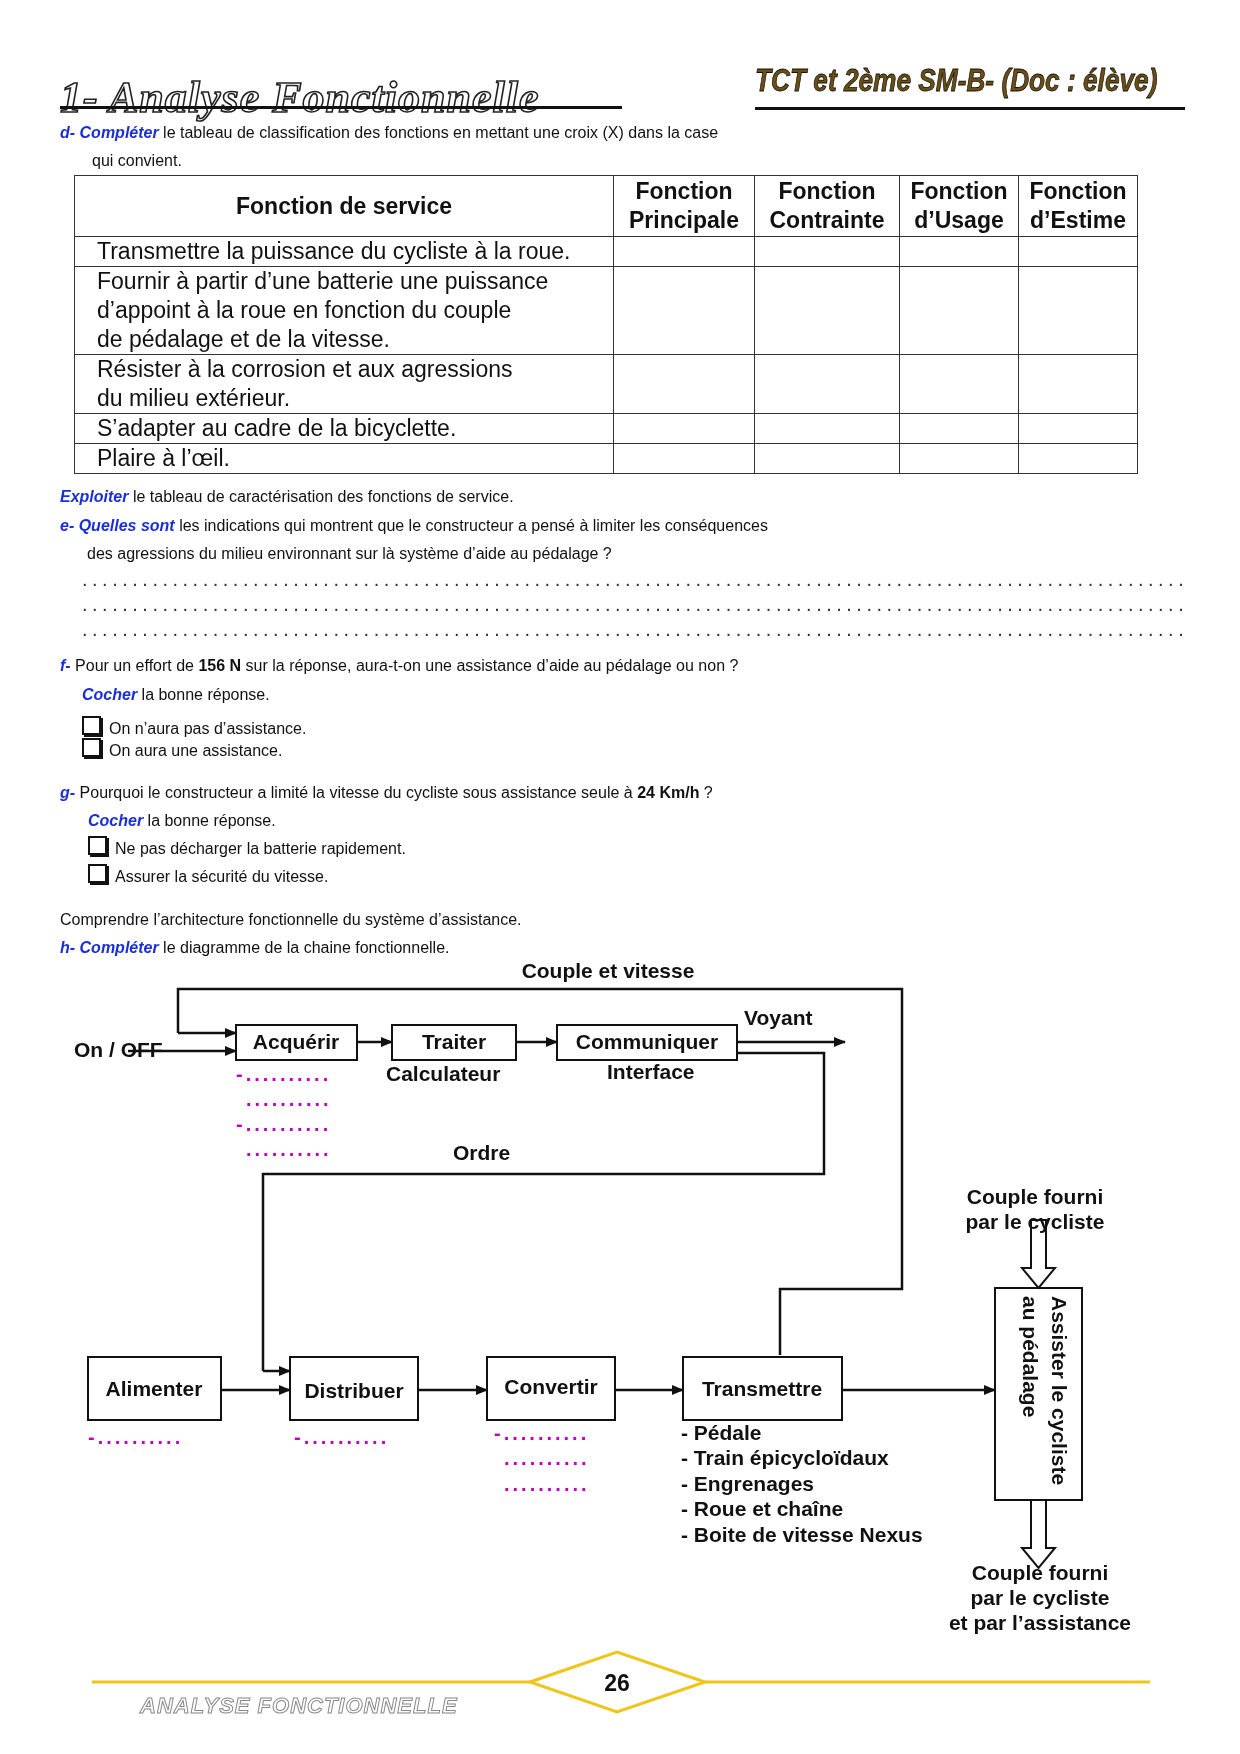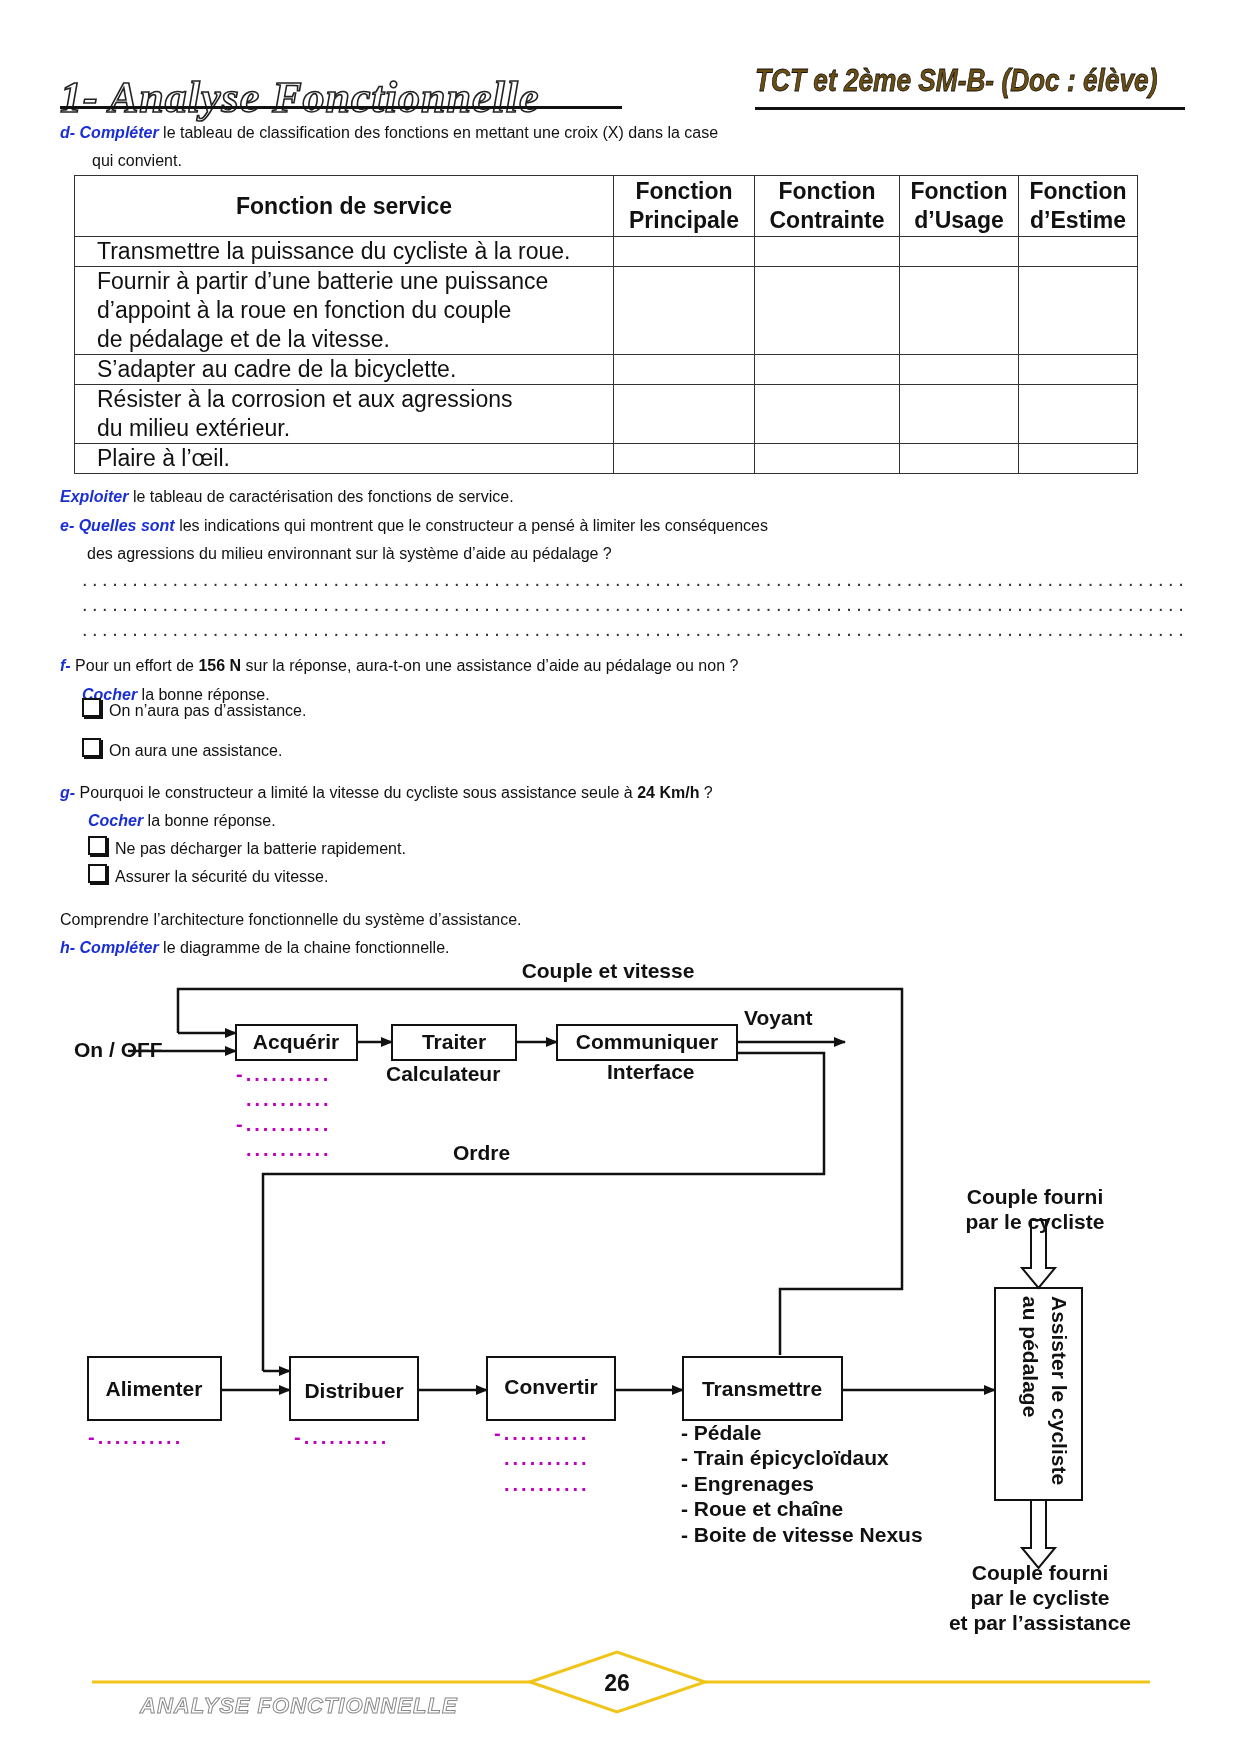--- a/index.html
+++ b/index.html
@@ -51,28 +51,28 @@
         <td></td>
   </tr>
   <tr>
     <td><span>Fournir à partir d’une batterie une puissance</span><br><span>d’appoint à la roue en fonction du couple</span><br><span>de pédalage et de la vitesse.</span></td>
     <td></td>
         <td></td>
         <td></td>
         <td></td>
   </tr>
   <tr>
+    <td><span>Résister à la corrosion et aux agressions</span><br><span>du milieu extérieur.</span></td>
+    <td></td>
+        <td></td>
+        <td></td>
+        <td></td>
+  </tr>
+  <tr>
     <td><span>S’adapter au cadre de la bicyclette.</span></td>
-    <td></td>
-        <td></td>
-        <td></td>
-        <td></td>
-  </tr>
-  <tr>
-    <td><span>Résister à la corrosion et aux agressions</span><br><span>du milieu extérieur.</span></td>
     <td></td>
         <td></td>
         <td></td>
         <td></td>
   </tr>
   <tr>
     <td><span>Plaire à l’œil.</span></td>
     <td></td>
         <td></td>
         <td></td>
@@ -91,21 +91,21 @@
 <div class="abs dots" style="left:82px;top:568px;">...........................................................................................................................................</div>
 <div class="abs dots" style="left:82px;top:593px;">...........................................................................................................................................</div>
 <div class="abs dots" style="left:82px;top:618px;">...........................................................................................................................................</div>
 
 <div class="abs p" style="left:60px;top:651px;">
   <span class="kw">f-</span><span> Pour un effort de </span><b class="num">156 N</b><span> sur la réponse, aura-t-on une assistance d’aide au pédalage ou non ?</span>
 </div>
 <div class="abs p" style="left:82px;top:680px;">
   <span class="kw">Cocher</span><span> la bonne réponse.</span>
 </div>
-<div class="abs p" style="left:82px;top:696px;">
+<div class="abs p" style="left:82px;top:714px;">
   <span class="chk"></span><span>On n’aura pas d’assistance.</span>
 </div>
 <div class="abs p" style="left:82px;top:736px;">
   <span class="chk"></span><span>On aura une assistance.</span>
 </div>
 
 <div class="abs p" style="left:60px;top:778px;">
   <span class="kw">g-</span><span> Pourquoi le constructeur a limité la vitesse du cycliste sous assistance seule à </span><b class="num">24 Km/h</b><span> ?</span>
 </div>
 <div class="abs p" style="left:88px;top:806px;">

